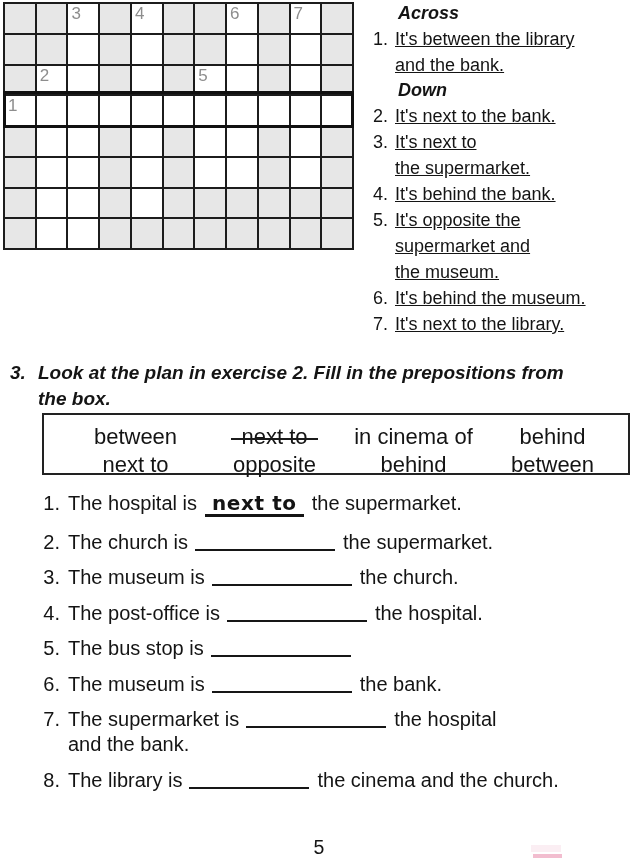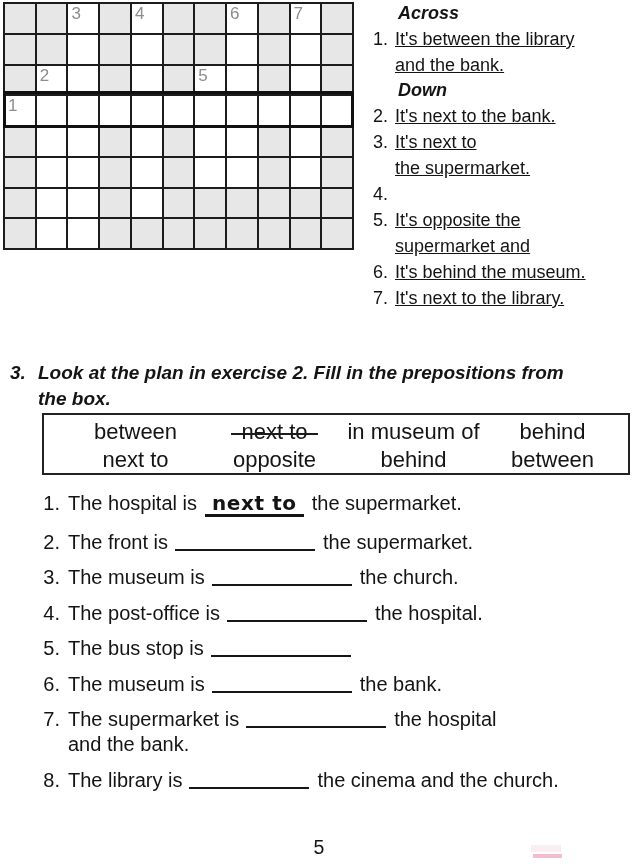--- a/index.html
+++ b/index.html
@@ -43,21 +43,21 @@
     display:flex;
   }
   .ex-num{flex:0 0 28px;}
   .t-line{display:block;}
 
   
   #word-box{
     position:absolute;left:42px;top:413px;width:588px;height:62px;
     border:2px solid #222;box-sizing:border-box;
     display:grid;grid-template-columns:repeat(4,1fr);grid-auto-rows:28px;
-    padding:3px 6px 0 22px;align-items:center;
+    padding:8px 6px 0 22px;align-items:center;
   }
   .wb-cell{text-align:center;font-size:22px;line-height:28px;}
   .wb-word{position:relative;white-space:nowrap;}
   .wb-word.strike::after{
     content:"";position:absolute;left:-10px;right:-10px;top:54%;height:2.5px;background:#1b1b1b;
   }
 
   
   #sentences{position:absolute;left:38px;top:492px;width:604px;font-size:20px;}
   .sentence{margin-bottom:12.5px;line-height:22px;}
@@ -213,26 +213,30 @@
         </div>
         <div class="clue">
           <span class="clue-num">3.</span>
           <span class="clue-lines">
             <span class="clue-line">It's next to</span>
             <span class="clue-line">the supermarket.</span>
           </span>
         </div>
         <div class="clue">
           <span class="clue-num">4.</span>
+          <span class="clue-lines">
+            <span class="clue-line">It's behind the bank.</span>
+          </span>
         </div>
         <div class="clue">
           <span class="clue-num">5.</span>
           <span class="clue-lines">
             <span class="clue-line">It's opposite the</span>
             <span class="clue-line">supermarket and</span>
+            <span class="clue-line">the museum.</span>
           </span>
         </div>
         <div class="clue">
           <span class="clue-num">6.</span>
           <span class="clue-lines">
             <span class="clue-line">It's behind the museum.</span>
           </span>
         </div>
         <div class="clue">
           <span class="clue-num">7.</span>
@@ -247,41 +251,41 @@
     <span class="ex-num">3.</span>
     <span class="ex-title">
       <span class="t-line">Look at the plan in exercise 2. Fill in the prepositions from</span>
       <span class="t-line">the box.</span>
     </span>
   </div>
 
   <div id="word-box">
       <div class="wb-cell"><span class="wb-word">between</span></div>
       <div class="wb-cell"><span class="wb-word strike">next to</span></div>
-      <div class="wb-cell"><span class="wb-word">in museum of</span></div>
+      <div class="wb-cell"><span class="wb-word">in cinema of</span></div>
       <div class="wb-cell"><span class="wb-word">behind</span></div>
       <div class="wb-cell"><span class="wb-word">next to</span></div>
       <div class="wb-cell"><span class="wb-word">opposite</span></div>
       <div class="wb-cell"><span class="wb-word">behind</span></div>
       <div class="wb-cell"><span class="wb-word">between</span></div>
     </div>
 
   <div id="sentences">
       <div class="sentence">
         <div class="s-line">
           <span class="s-num">1.</span>
           <span class="s-pre">The hospital is</span>
           <span class="s-answer">next to</span>
           <span class="s-post">the supermarket.</span>
         </div>
       </div>
       <div class="sentence">
         <div class="s-line">
           <span class="s-num">2.</span>
-          <span class="s-pre">The front is</span>
+          <span class="s-pre">The church is</span>
           <span class="s-blank"></span>
           <span class="s-post">the supermarket.</span>
         </div>
       </div>
       <div class="sentence">
         <div class="s-line">
           <span class="s-num">3.</span>
           <span class="s-pre">The museum is</span>
           <span class="s-blank"></span>
           <span class="s-post">the church.</span>

